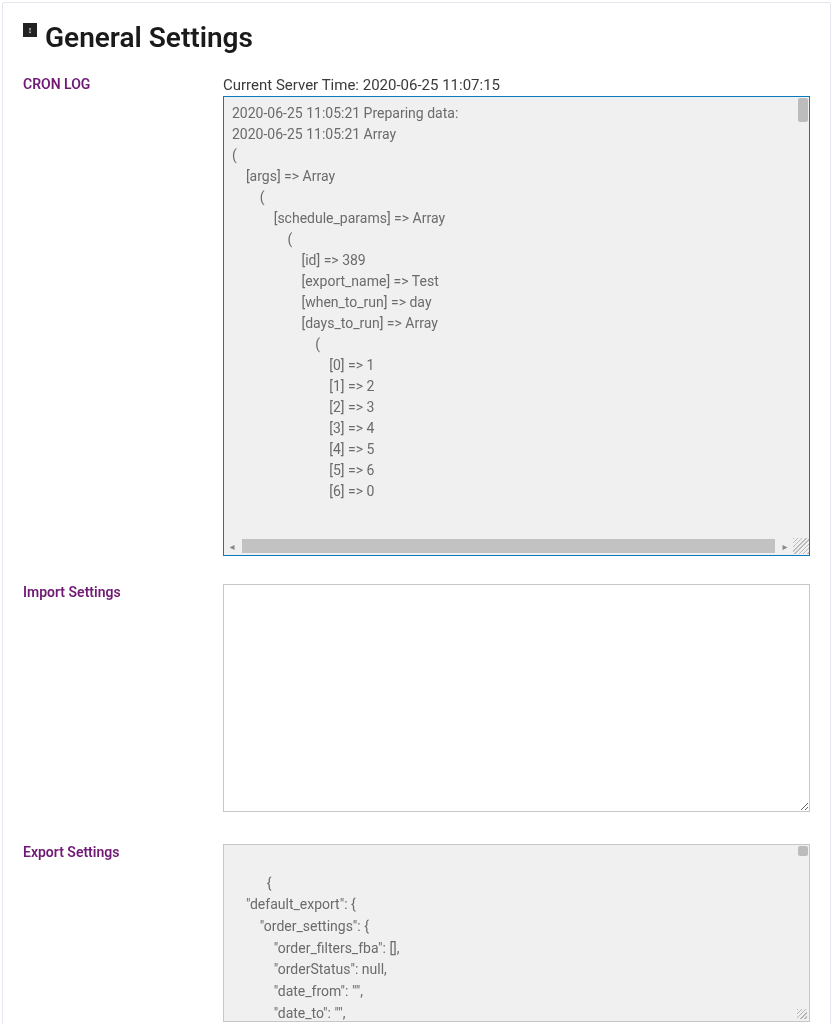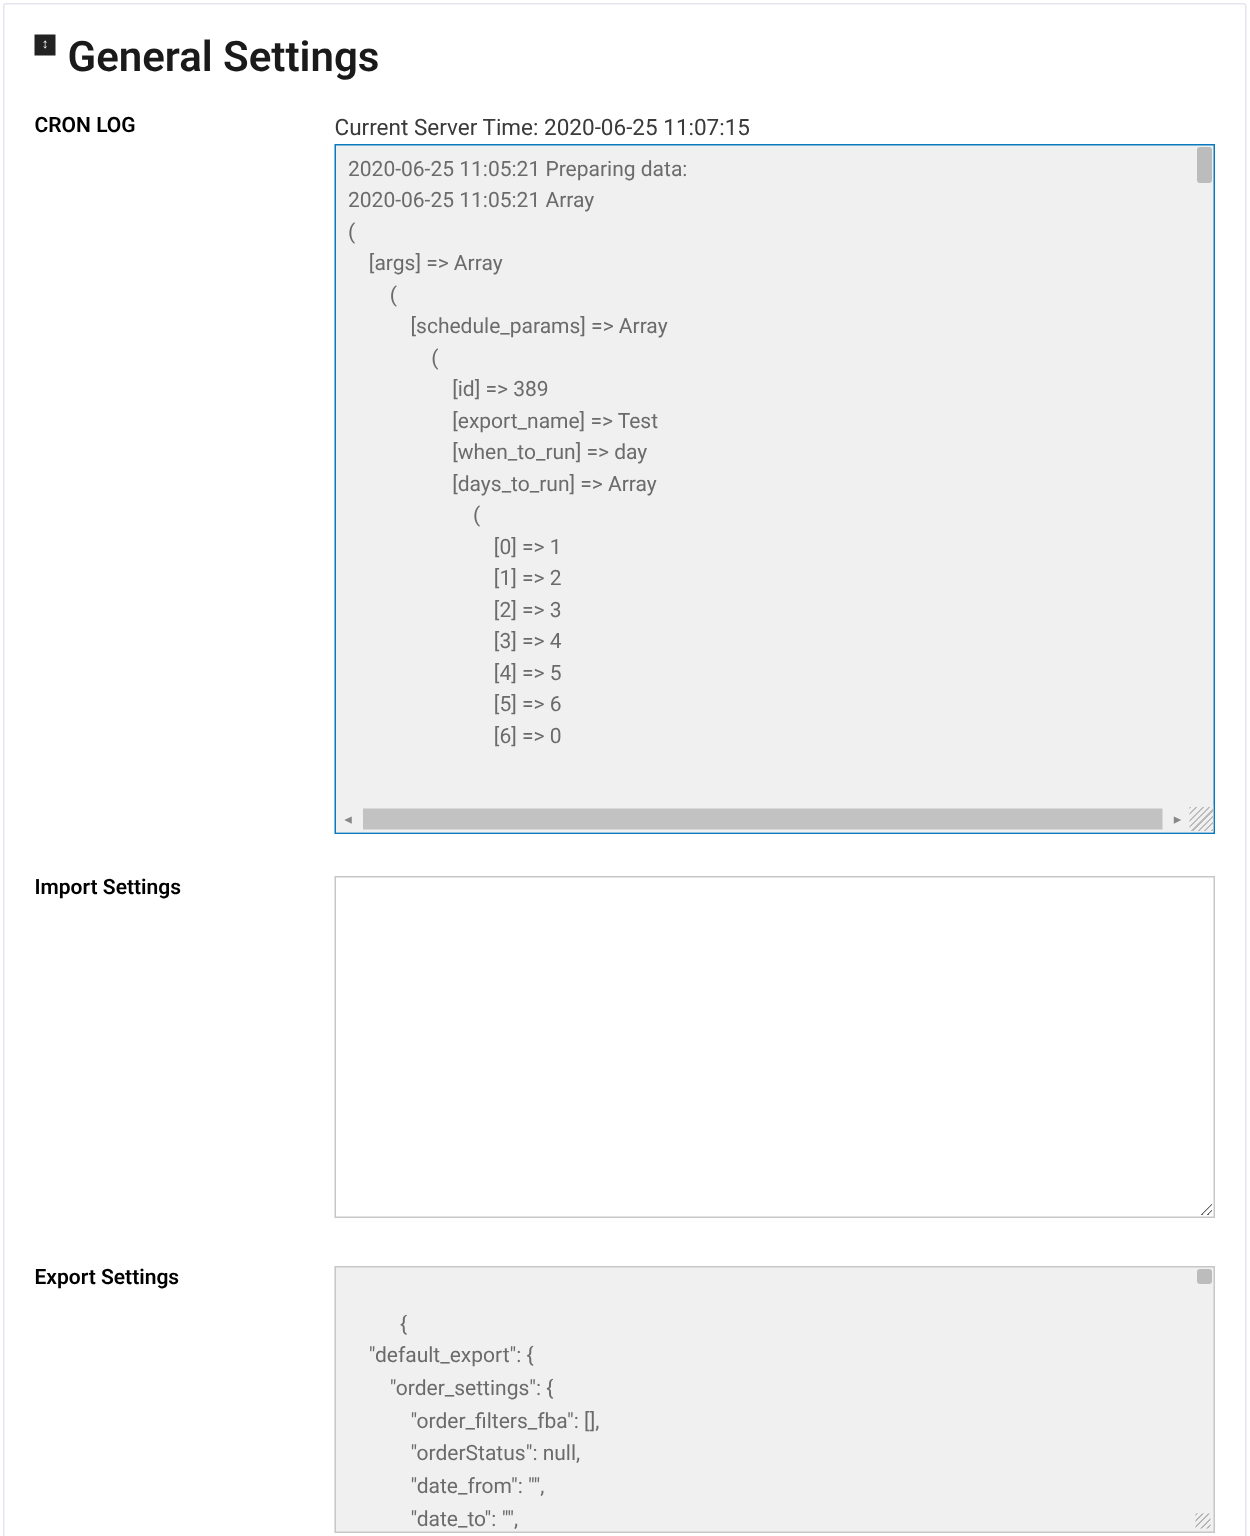--- a/index.html
+++ b/index.html
@@ -44,21 +44,21 @@
 
     .field-row {
       display: flex;
       align-items: flex-start;
       margin-bottom: 28px;
     }
     .field-label {
       flex: 0 0 200px;
       font-size: 14px;
       font-weight: 600;
-      color: #000000;
+      color: #701a75;
       padding-top: 0;
     }
     .field-body {
       flex: 1 1 auto;
       min-width: 0;
     }
     .server-time {
       font-size: 15px;
       color: #3a3a3a;
       margin-bottom: 2px;

